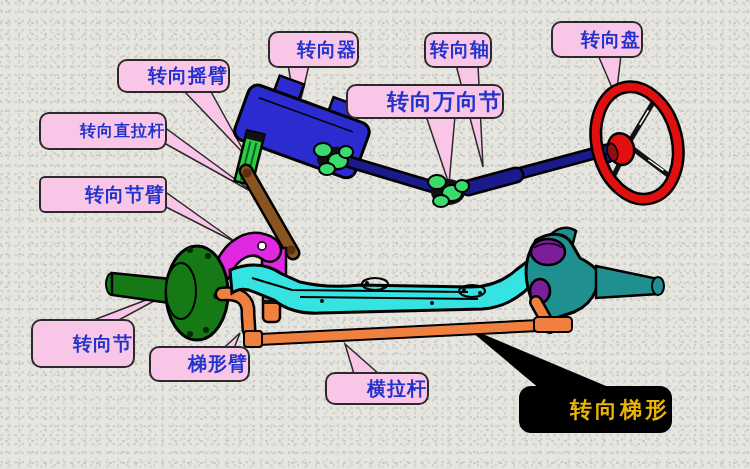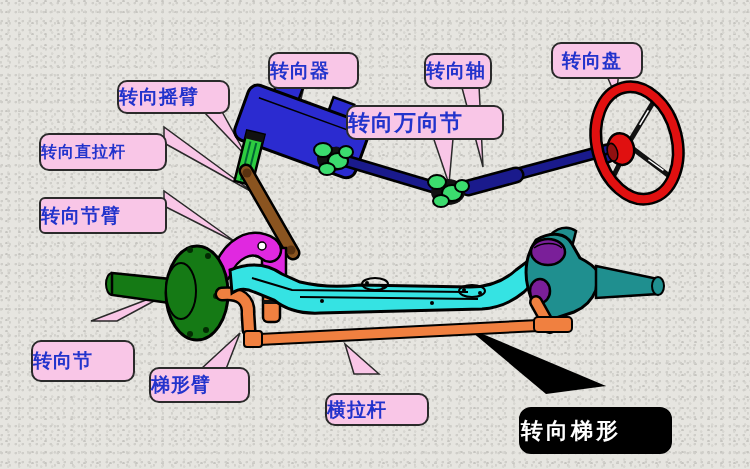--- a/index.html
+++ b/index.html
@@ -12,35 +12,34 @@
       radial-gradient(circle at 25% 35%, #cfcec9 0 1px, transparent 1.6px),
       radial-gradient(circle at 75% 65%, #d8d7d2 0 1px, transparent 1.6px),
       radial-gradient(circle at 50% 10%, #c6c5c0 0 1px, transparent 1.4px),
       radial-gradient(circle at 10% 80%, #d2d1cc 0 1px, transparent 1.5px);
     background-size: 7px 9px, 11px 7px, 13px 11px, 9px 13px;
     font-family:"Liberation Sans", sans-serif;
   }
   #diagram{position:absolute;left:0;top:0;}
   .callout{
     position:absolute;
-    display:flex;align-items:center;justify-content:flex-start;
+    display:flex;align-items:center;justify-content:flex-end;
     background:#f9c6e7;
     border:2px solid #2a2a2a;
     border-radius:10px;
     color:#2233cc;
     font-weight:bold;
     font-size:19px;
     letter-spacing:1px;
     box-sizing:border-box;
     white-space:nowrap;
-    margin-top:21px;
   }
   .callout.black{
     background:#000;
-    color:#ffffff;
+    color:#eab308;
     border:2px solid #000;
     border-radius:12px;
     font-size:22px;
     letter-spacing:3px;
   }
 </style>
 </head>
 <body>
 
 <div id="stage">
@@ -218,21 +217,21 @@
     </div>
 
   <div class="callout" style="left:39px;top:112px;width:128px;height:38px;font-size:16px;">
       <span>转向直拉杆</span>
     </div>
 
   <div class="callout" style="left:39px;top:176px;width:128px;height:37px;border-radius:6px;">
       <span>转向节臂</span>
     </div>
 
-  <div class="callout" style="left:31px;top:319px;width:104px;height:42px;">
+  <div class="callout" style="left:31px;top:319px;width:104px;height:49px;">
       <span>转向节</span>
     </div>
 
   <div class="callout" style="left:149px;top:346px;width:101px;height:36px;">
       <span>梯形臂</span>
     </div>
 
   <div class="callout" style="left:325px;top:372px;width:104px;height:33px;">
       <span>横拉杆</span>
     </div>

